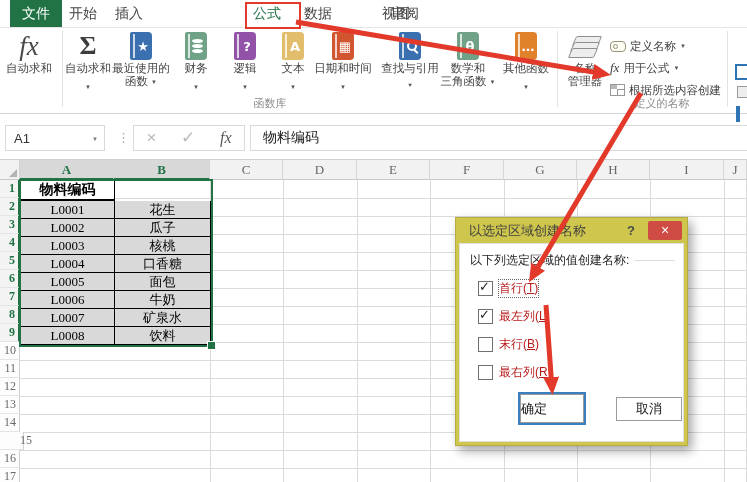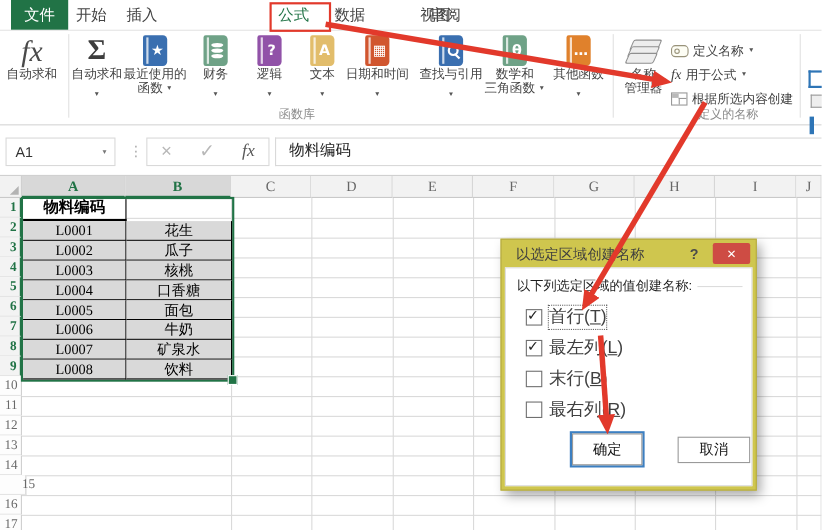--- a/index.html
+++ b/index.html
@@ -76,24 +76,24 @@
           box-shadow:4px 5px 10px rgba(0,0,0,.35);z-index:20}
   #dtitle{height:25px;line-height:25px;padding-left:13px;font-size:13px;color:#3f3f3f;white-space:nowrap}
   #dhelp{position:absolute;right:52px;top:0;height:25px;line-height:25px;font-weight:bold;color:#4a4a4a;font-size:13px;cursor:pointer}
   #dclose{position:absolute;right:5px;top:3px;width:34px;height:19px;background:#ce4c44;color:#fff;text-align:center;line-height:18px;font-size:14px;border-radius:2px;cursor:pointer}
   #dcontent{position:absolute;left:3px;right:3px;top:25px;bottom:3px;background:#fff;border:1px solid #dedede}
   #dgroup{position:absolute;left:10px;top:8px;right:8px;display:flex;align-items:center;font-size:12px;color:#1e1e1e;white-space:nowrap}
   #dgroup .gline{flex:1;height:1px;background:#dcdcdc;margin-left:5px}
   .cbrow{position:absolute;left:18px;display:flex;align-items:center;height:16px}
   .cbox{width:13px;height:13px;border:1px solid #707070;background:#fff;position:relative;cursor:pointer;flex:none}
   .cbox.checked::after{content:"✓";position:absolute;left:0px;top:-3px;font-size:13px;font-weight:bold;color:#222}
-  .cblbl{margin-left:6px;font-size:16px;color:#404040;white-space:nowrap}
+  .cblbl{margin-left:6px;font-size:12px;color:#b91c1c;white-space:nowrap}
   .cblbl.focused{outline:1px dotted #666}
   #okbtn{position:absolute;left:60px;top:150px;width:64px;height:29px;background:#fff;border:1px solid #9a9a9a;box-shadow:0 0 0 2px #3c7fc1;
-         font-size:13px;color:#111;text-align:center;line-height:27px;box-sizing:border-box;cursor:pointer}
+         font-size:13px;color:#111;line-height:27px;box-sizing:border-box;cursor:pointer}
   #cancelbtn{position:absolute;left:156px;top:153px;width:66px;height:24px;background:#fff;border:1px solid #9a9a9a;
          font-size:13px;color:#111;text-align:center;line-height:22px;box-sizing:border-box;cursor:pointer}
   
   #arrows{position:absolute;left:0;top:0;z-index:40;pointer-events:none}
 </style>
 </head>
 <body>
 
 <div id="tabbar">
     <div class="tab file" style="left: 10px; width: 52px;">文件</div>

